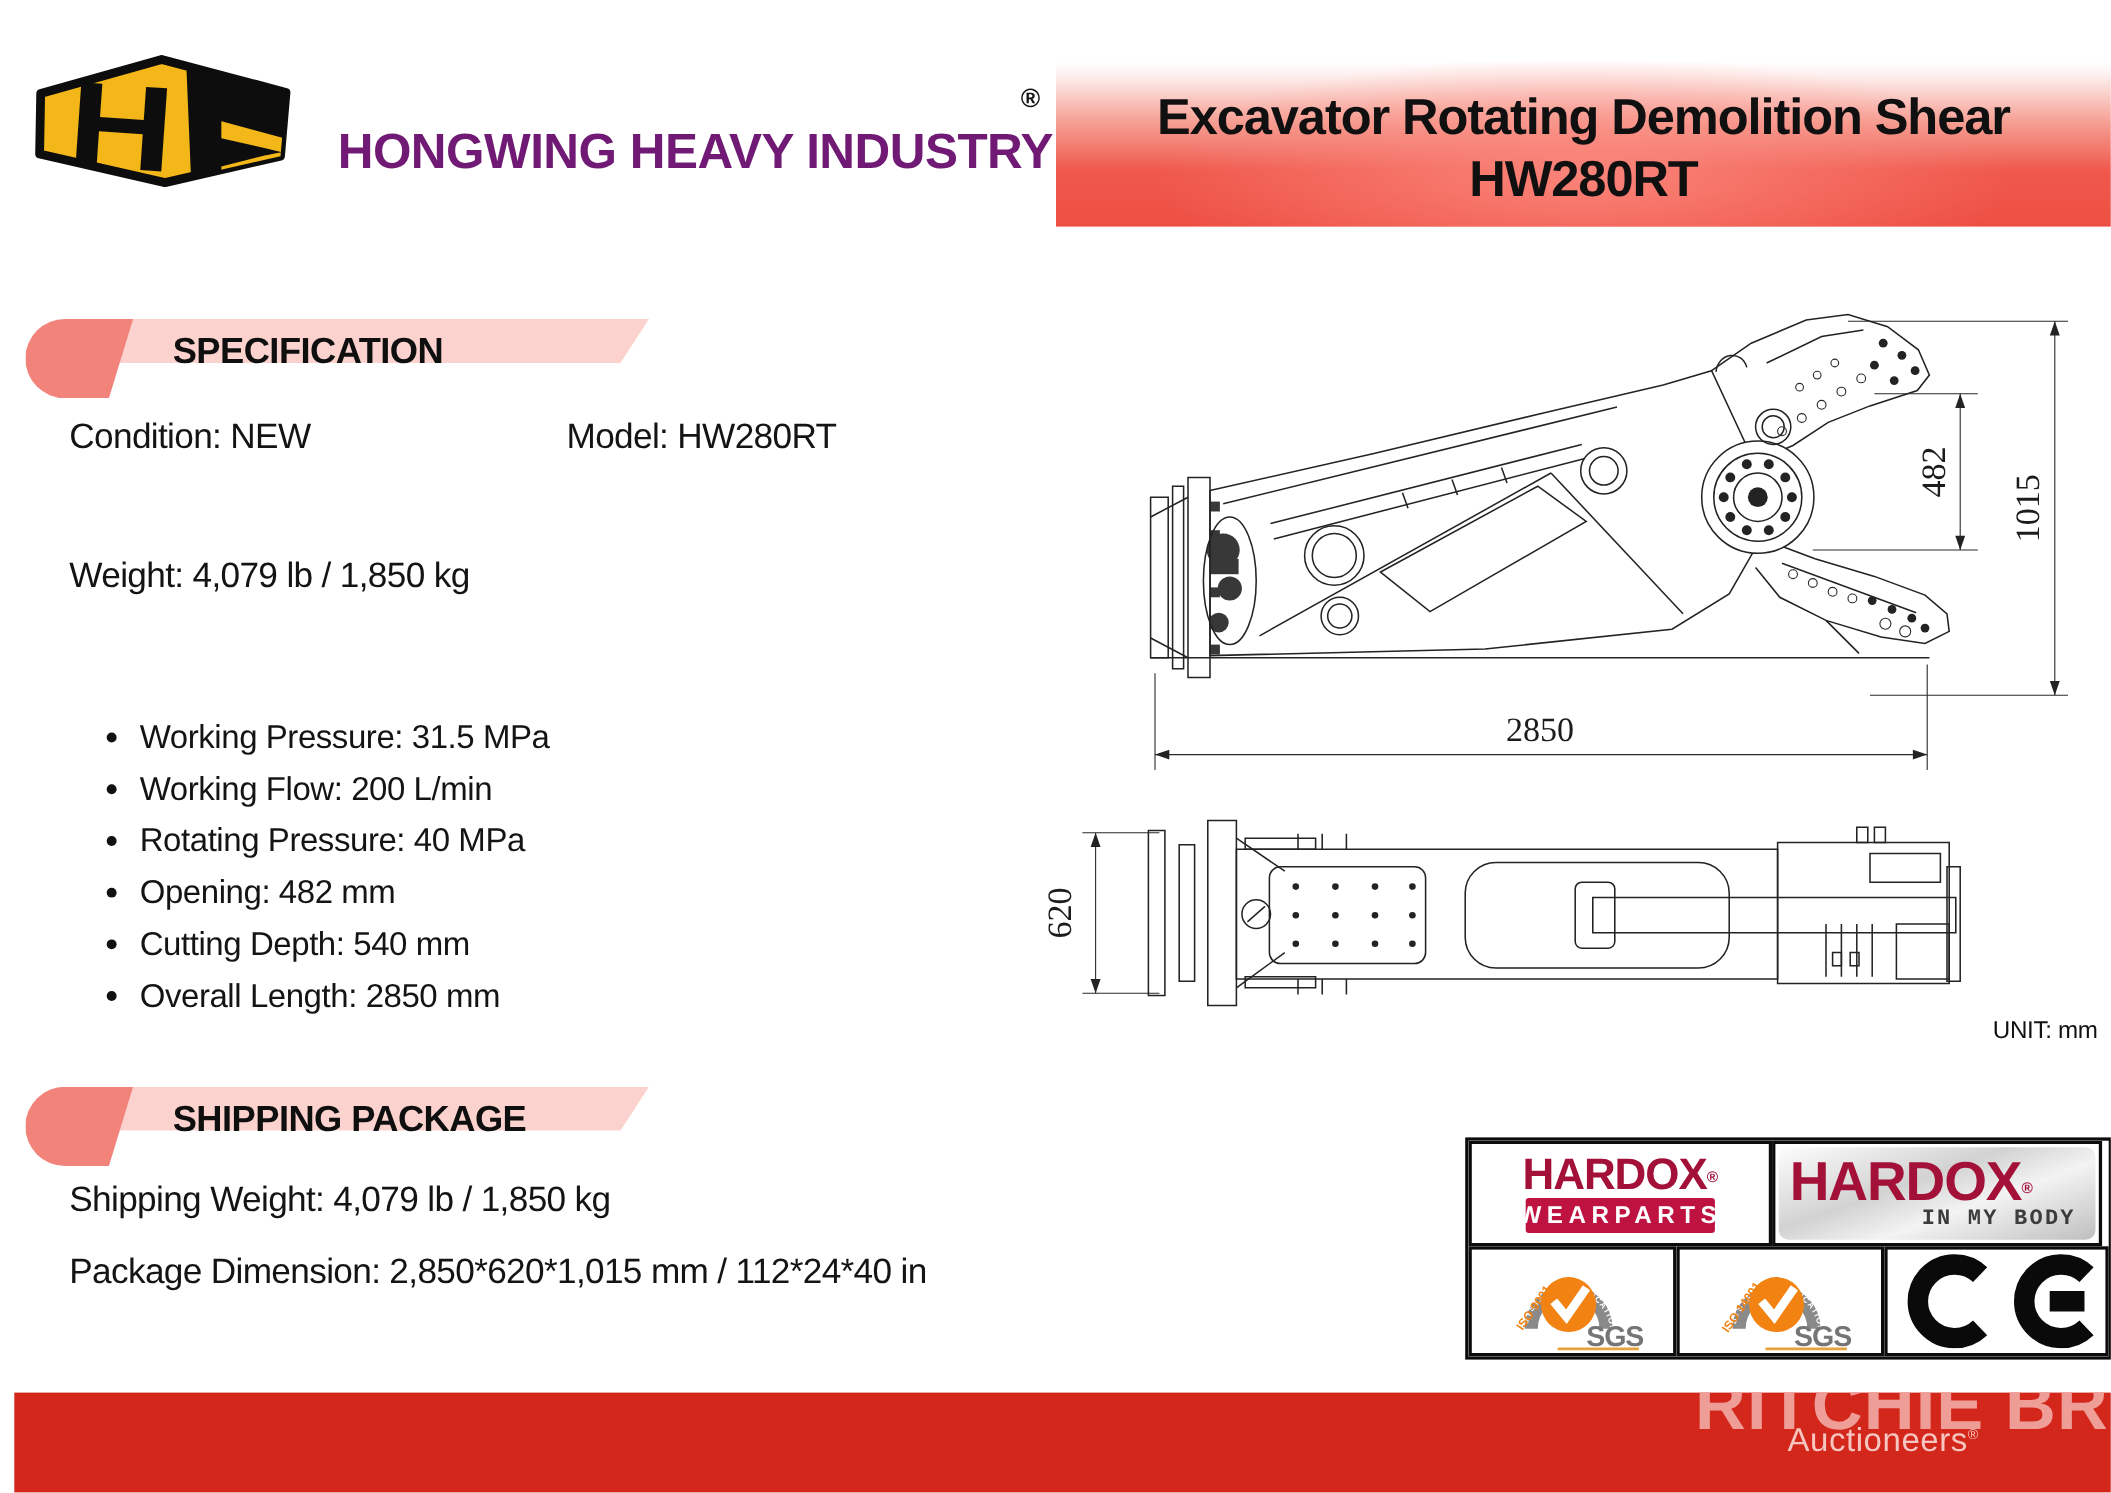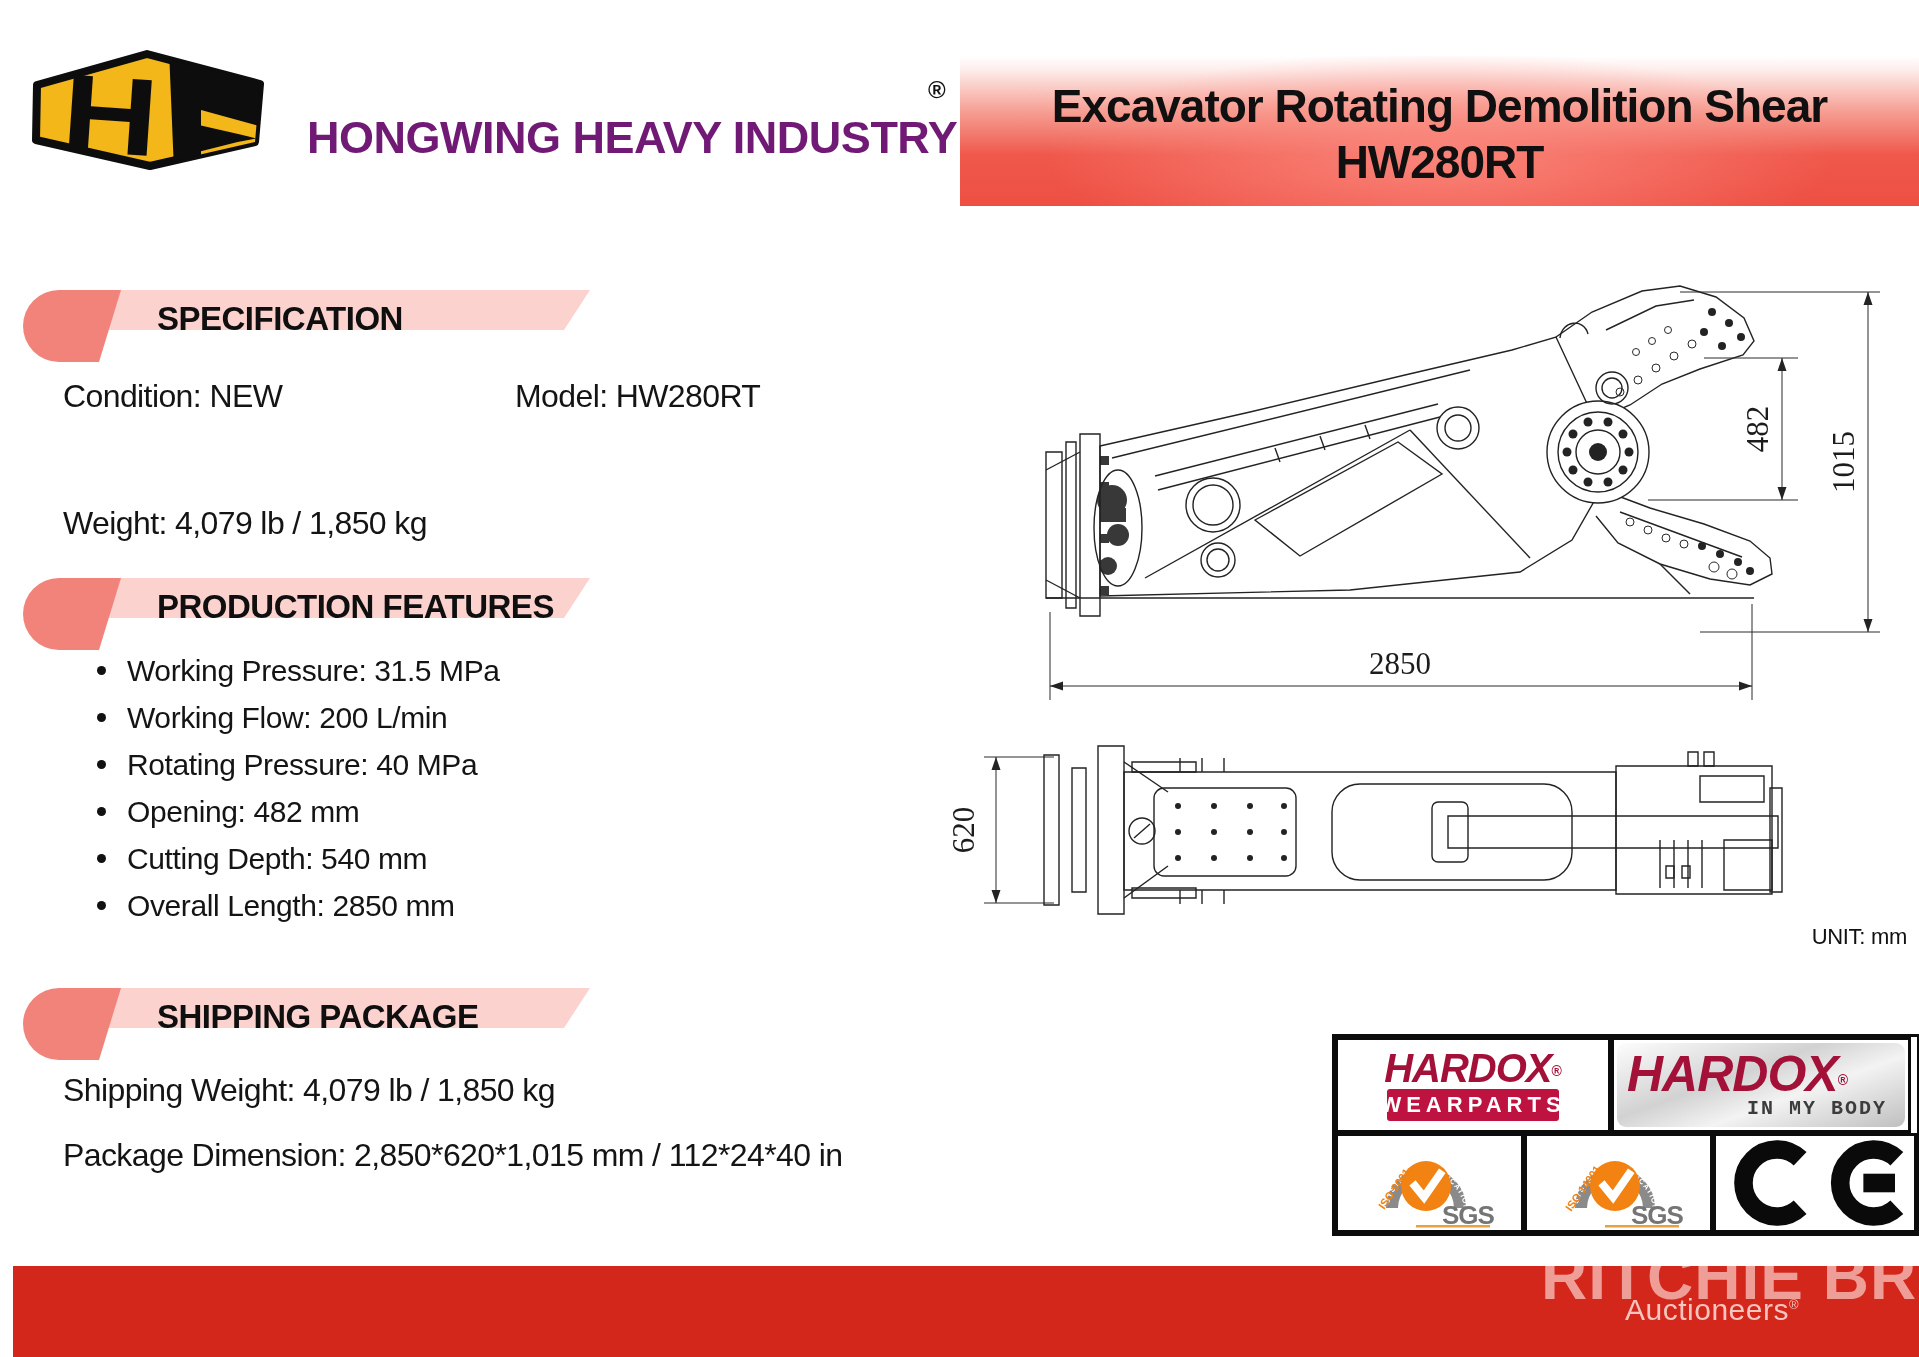--- a/index.html
+++ b/index.html
@@ -51,21 +51,21 @@
   
   .certs{position:absolute;left:1332px;top:1034px;width:582px;border:3px solid #0c0c0c;background:#fff;}
   .crow{display:flex;}
   .ccell{border:3px solid #0c0c0c;box-sizing:border-box;display:flex;flex-direction:column;
          align-items:center;justify-content:center;background:#fff;overflow:hidden;}
   .cell-wp{width:276px;height:96px;}
   .cell-imb{width:300px;height:96px;padding:3px;}
   .imb-inner{width:100%;height:100%;border-radius:9px;
      background:linear-gradient(160deg,#fdfdfd 0%,#d2d2d2 40%,#f3f3f3 62%,#bfbfbf 100%);
      display:flex;flex-direction:column;justify-content:center;box-sizing:border-box;padding:2px 10px;}
-  .hx{font-size:40px;font-weight:bold;font-style:italic;color:#a31139;letter-spacing:-1px;line-height:36px;}
+  .hx{font-size:40px;font-weight:bold;color:#a31139;letter-spacing:-1px;line-height:36px;}
   .hx-reg{font-size:14px;font-weight:bold;color:#a31139;vertical-align:super;}
   .hx-bar{margin-top:3px;width:172px;height:32px;background:#be1240;border-radius:3px;
           display:flex;align-items:center;justify-content:center;}
   .hx-bar span{color:#fff;font-weight:bold;font-size:22px;letter-spacing:5px;}
   .imb-inner .hx{font-size:50px;line-height:46px;}
   .imb-sub{align-self:flex-end;font-size:20px;font-weight:bold;color:#3c3c3c;letter-spacing:2px;margin-right:8px;font-family:Liberation Mono, monospace;}
   .cell-sgs1{width:189px;height:100px;}
   .cell-sgs2{width:189px;height:100px;}
   .cell-ce{width:204px;height:100px;}
 
@@ -102,25 +102,20 @@
 
   <div class="sec" style="top:290px">
     <div class="band"></div>
     <div class="pill"></div>
     <div class="t">SPECIFICATION</div>
   </div>
   <div class="row" style="top:378px">Condition: NEW</div>
   <div class="row" style="top:378px;left:515px">Model: HW280RT</div>
   <div class="row" style="top:505px">Weight: 4,079 lb / 1,850 kg</div>
 
-  <div class="sec" style="top:578px">
-    <div class="band"></div>
-    <div class="pill"></div>
-    <div class="t">PRODUCTION FEATURES</div>
-  </div>
   <ul class="features">
     <li>Working Pressure: 31.5 MPa</li>
     <li>Working Flow: 200 L/min</li>
     <li>Rotating Pressure: 40 MPa</li>
     <li>Opening: 482 mm</li>
     <li>Cutting Depth: 540 mm</li>
     <li>Overall Length: 2850 mm</li>
   </ul>
 
   <div class="sec" style="top:988px">

